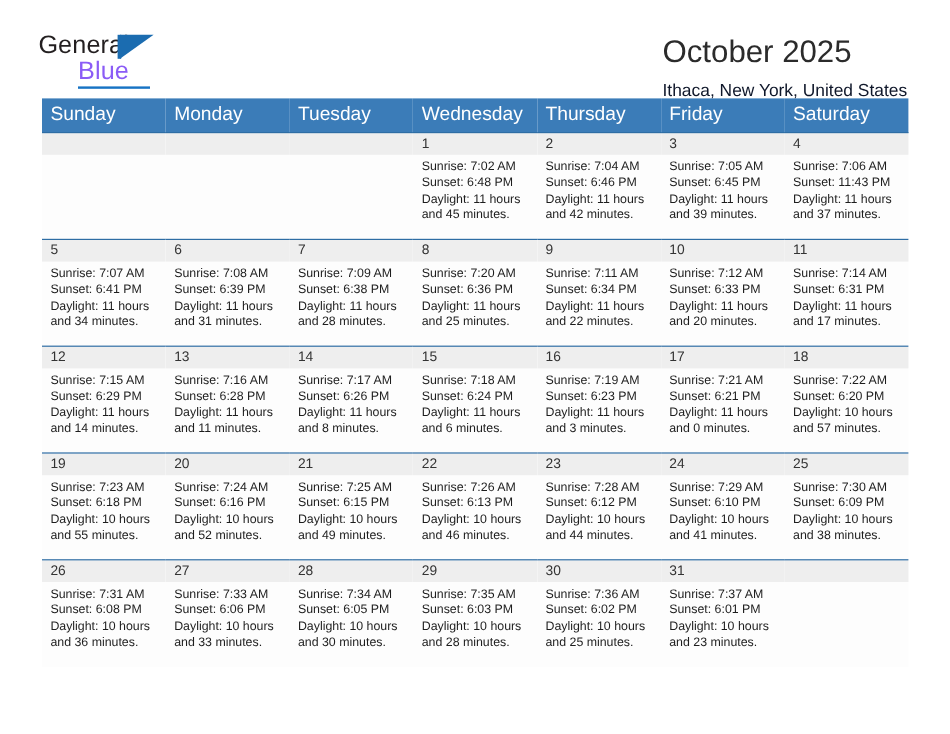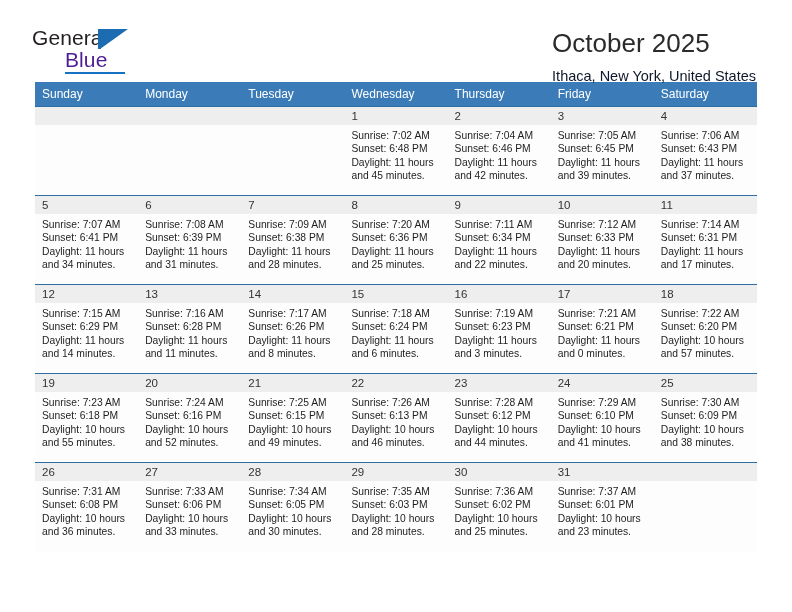--- a/index.html
+++ b/index.html
@@ -40,21 +40,21 @@
     font-size: 21px;
     color: #231f20;
     letter-spacing: 0.1px;
     font-family: "Liberation Sans", sans-serif;
   }
   .logo-blue {
     position: absolute;
     left: 33px;
     top: 22px;
     font-size: 21px;
-    color: #4c1d95;
+    color: #8b5cf6;
     letter-spacing: 0.1px;
   }
   .logo-tri {
     position: absolute;
     left: 68px;
     top: 2px;
     width: 0;
     height: 0;
     border-left: 28px solid #1b6cb0;
     border-bottom: 20px solid transparent;
@@ -95,21 +95,21 @@
   
   .calendar {
     margin: 6px 35px 0 35px;
     width: 722px;
     border-collapse: collapse;
     table-layout: fixed;
   }
   .calendar th {
     background: #3b7cb8;
     color: #ffffff;
-    font-size: 12px;
+    font-size: 16px;
     font-weight: normal;
     text-align: left;
     padding: 5px 0 5px 7px;
     height: 21px;
     border: none;
   }
   .calendar td {
     vertical-align: top;
     padding: 0;
     border-top: 1.2px solid #2e6da4;
@@ -228,21 +228,21 @@
               <div>Sunrise: 7:05 AM</div>
               <div>Sunset: 6:45 PM</div>
               <div>Daylight: 11 hours</div>
               <div>and 39 minutes.</div>
             </div>
           </td>
           <td class="">
             <div class="daynum">4</div>
             <div class="cellbody">
               <div>Sunrise: 7:06 AM</div>
-              <div>Sunset: 6:43 PM</div>
+              <div>Sunset: 11:43 PM</div>
               <div>Daylight: 11 hours</div>
               <div>and 37 minutes.</div>
             </div>
           </td>
         </tr>
         <tr class="week">
           <td class="">
             <div class="daynum">5</div>
             <div class="cellbody">
               <div>Sunrise: 7:07 AM</div>

